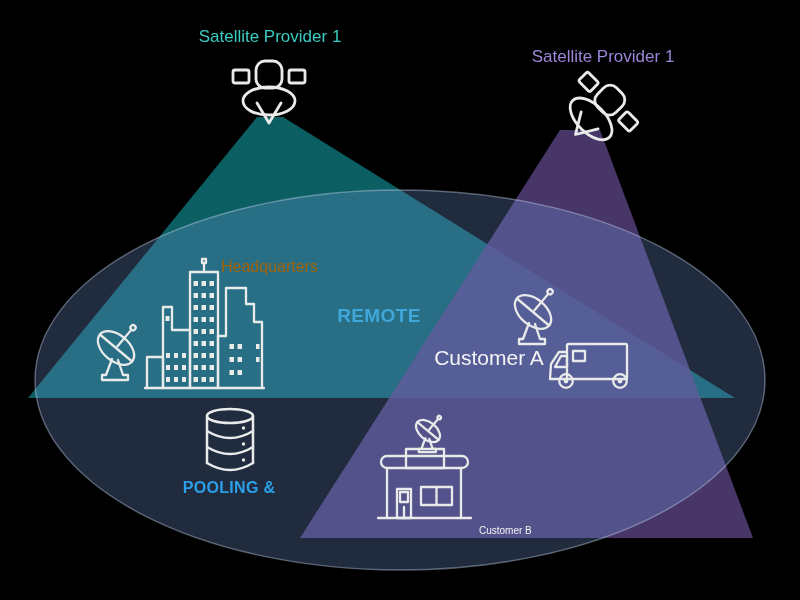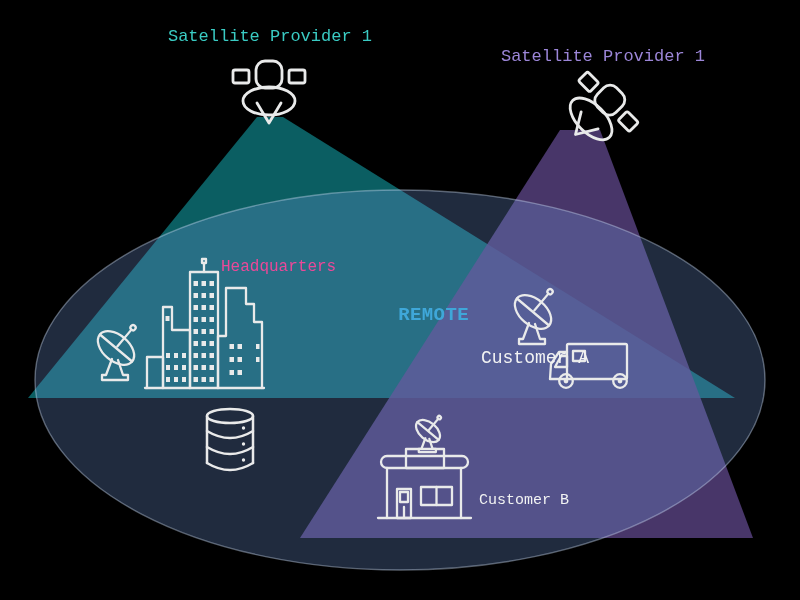--- a/index.html
+++ b/index.html
@@ -1,32 +1,32 @@
 <!DOCTYPE html>
 <html><head>
 <meta charset="utf-8">
 <style>
   html,body{margin:0;padding:0;background:#000;}
   .stage{
     position:relative;width:800px;height:600px;background:#000000;
-    font-family:Liberation Mono, monospace;overflow:hidden;
+    font-family:Liberation Sans, sans-serif;overflow:hidden;
   }
   .scene{position:absolute;left:0;top:0;}
   .icons{stroke:#E9EAEA;fill:none;stroke-width:2.3;stroke-linecap:round;stroke-linejoin:round;}
   .sw3{stroke-width:2.8;}
   .fillw{fill:#E9EAEA;stroke:none;}
   .lbl{position:absolute;margin:0;}
-  .two-line span{display:block;text-align:right;}
+  .two-line span{display:block;}
   .t-sat1{left:150px;top:27px;width:240px;text-align:center;font-size:17px;color:#3ACBC3;}
   .t-sat2{left:483px;top:47px;width:240px;text-align:center;font-size:17px;color:#9C86D8;}
-  .t-hq{left:221px;top:258px;font-size:16px;color:#ec4899;}
+  .t-hq{left:221px;top:258px;font-size:16px;color:#a16207;}
   .t-remote{left:289px;top:303px;width:180px;text-align:center;font-size:19px;font-weight:bold;
             color:#3FA7D9;line-height:25px;letter-spacing:0.4px;}
-  .t-custa{left:389px;top:349px;width:200px;text-align:center;font-size:18px;color:#F2F3F3;line-height:18px;}
-  .t-custb{left:479px;top:492px;font-size:15px;color:#F2F3F3;}
+  .t-custa{left:389px;top:349px;width:200px;text-align:center;font-size:21px;color:#F2F3F3;line-height:18px;}
+  .t-custb{left:479px;top:525px;font-size:10px;color:#F2F3F3;}
   .t-hub{left:129px;top:479px;width:200px;text-align:center;font-size:16px;font-weight:bold;
          color:#2BA0E8;line-height:17px;letter-spacing:0.3px;}
 </style>
 </head>
 <body>
 
 <div class="stage">
 
   <svg class="scene" width="800" height="600" viewBox="0 0 800 600">
 
@@ -170,15 +170,16 @@
     <span>REMOTE</span>
   </div>
 
   <div class="lbl t-custa two-line">
     <span>Customer A</span>
   </div>
 
   <div class="lbl t-custb">Customer B</div>
 
   <div class="lbl t-hub two-line">
+    <span>POOLING &amp;</span>
   </div>
 
 </div>
 
 </body></html>

